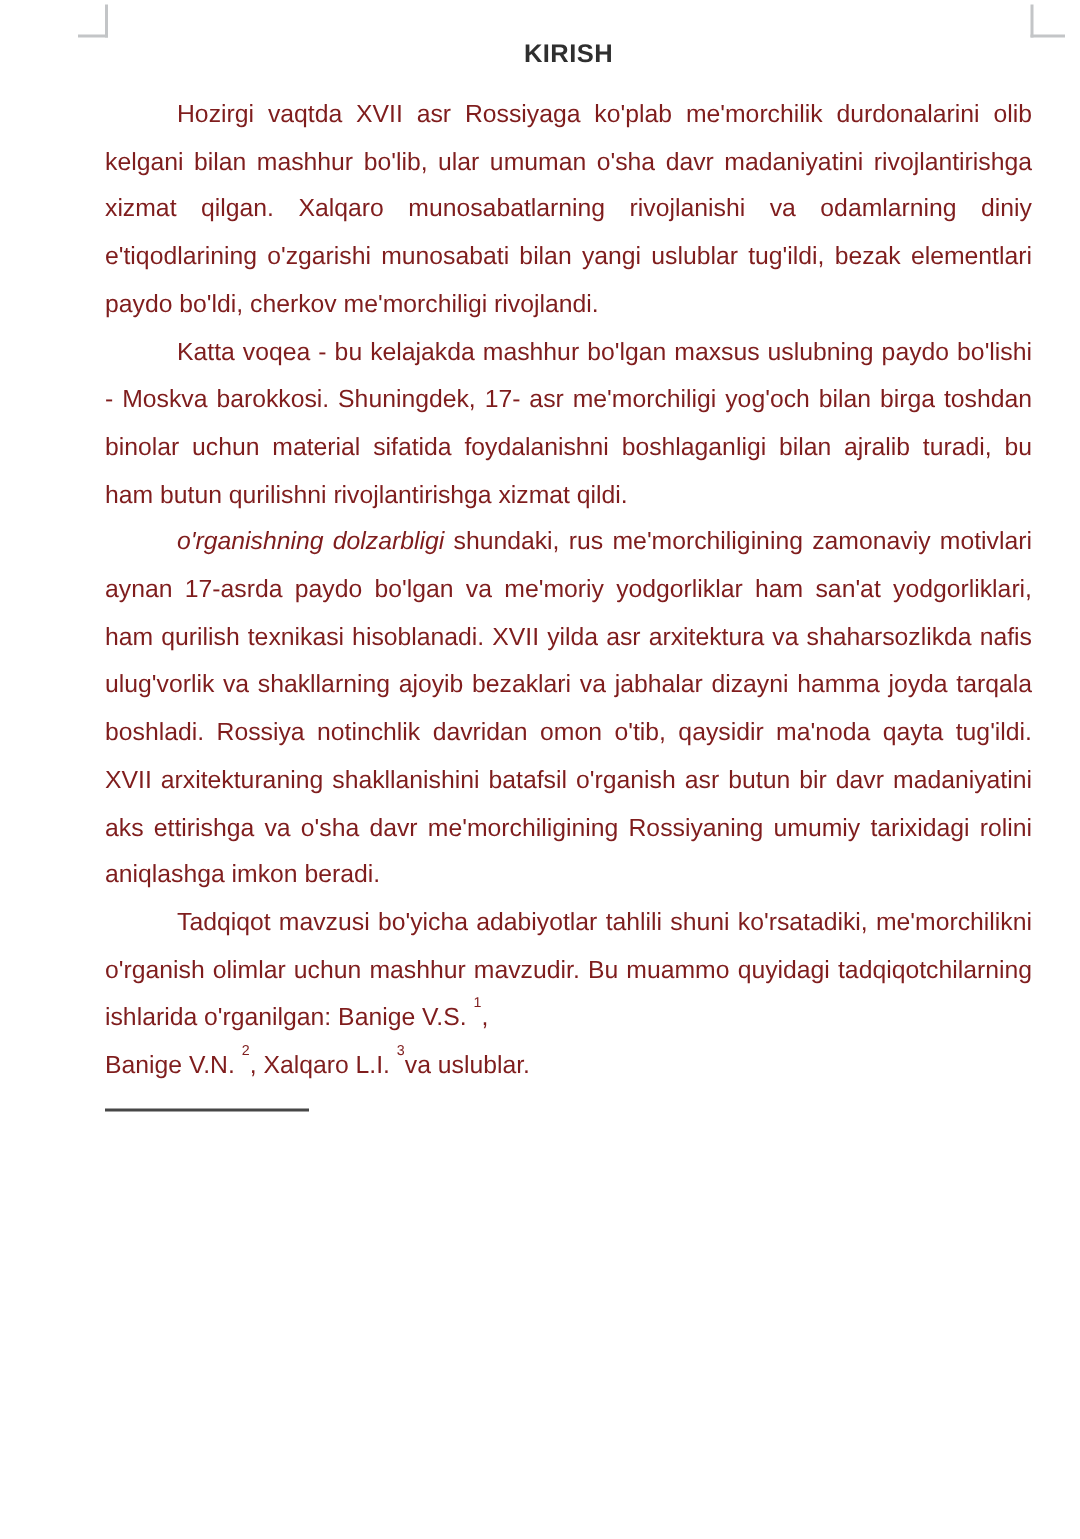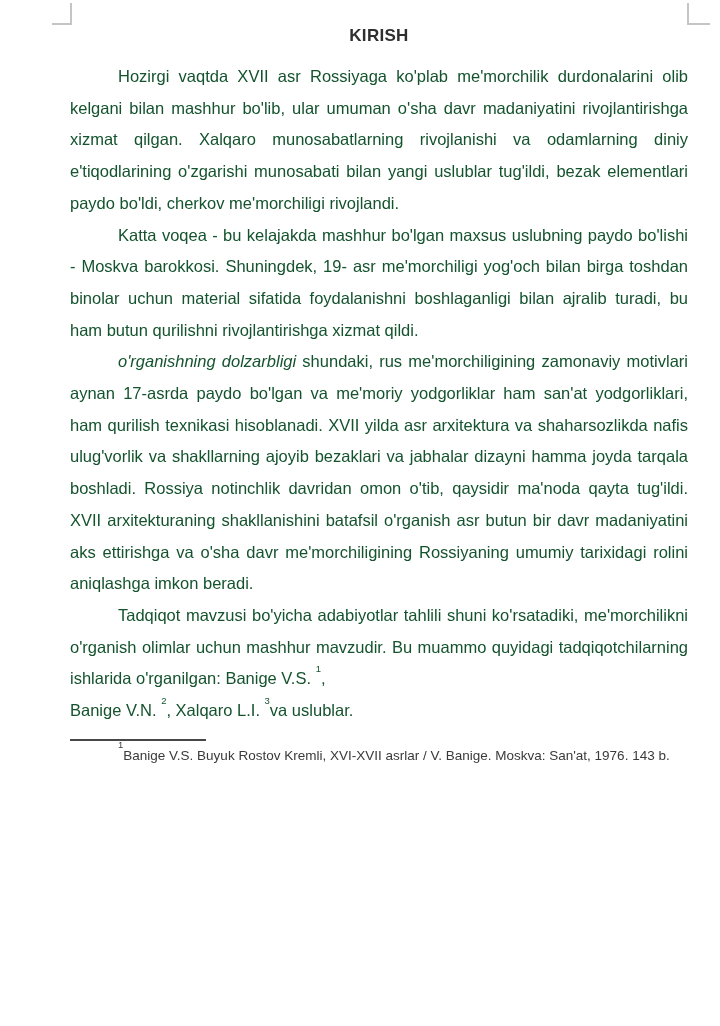--- a/index.html
+++ b/index.html
@@ -14,21 +14,21 @@
   .crop.bl{left:52px;top:985px;border-right:2px solid #c3c5c7;border-top:2px solid #c3c5c7;}
   .crop.br{left:687px;top:985px;width:21px;border-left:2px solid #c3c5c7;border-top:2px solid #c3c5c7;}
 
   .content{position:absolute;left:70px;top:26px;width:618px;}
   .doc-title{
     text-align:center;font-weight:700;font-size:17px;line-height:20px;
     letter-spacing:.3px;color:#2f2f2f;margin:0 0 15px 0;
   }
   .bodytext p{
     margin:0;text-align:justify;text-indent:48px;
-    font-size:16.5px;line-height:31.7px;color:#14532d;
+    font-size:16.5px;line-height:31.7px;color:#7f1d1d;
   }
   .bodytext em{font-style:italic;}
   sup{font-size:9.5px;line-height:0;position:relative;top:-6px;}
 
   .footnote-sep{width:136px;border-top:2px solid #474747;margin:12px 0 5px 0;height:0;}
   .footnotes p{
     margin:0;text-align:justify;text-indent:48px;
     font-size:13.5px;line-height:19.2px;color:#3a3a3a;
   }
   .page-number{
@@ -44,27 +44,26 @@
   <div class="crop tl"></div>
   <div class="crop tr"></div>
   <div class="crop bl"></div>
   <div class="crop br"></div>
 
   <div class="content">
     <h1 class="doc-title">KIRISH</h1>
 
     <div class="bodytext">
       <p><span>Hozirgi vaqtda XVII asr Rossiyaga ko'plab me'morchilik durdonalarini olib kelgani bilan mashhur bo'lib, ular umuman o'sha davr madaniyatini rivojlantirishga xizmat qilgan. Xalqaro munosabatlarning rivojlanishi va odamlarning diniy e'tiqodlarining o'zgarishi munosabati bilan yangi uslublar tug'ildi, bezak elementlari paydo bo'ldi, cherkov me'morchiligi rivojlandi.</span></p>
-      <p><span>Katta voqea - bu kelajakda mashhur bo'lgan maxsus uslubning paydo bo'lishi - Moskva barokkosi. Shuningdek, 19- asr me'morchiligi yog'och bilan birga toshdan binolar uchun material sifatida foydalanishni boshlaganligi bilan ajralib turadi, bu ham butun qurilishni rivojlantirishga xizmat qildi.</span></p>
+      <p><span>Katta voqea - bu kelajakda mashhur bo'lgan maxsus uslubning paydo bo'lishi - Moskva barokkosi. Shuningdek, 17- asr me'morchiligi yog'och bilan birga toshdan binolar uchun material sifatida foydalanishni boshlaganligi bilan ajralib turadi, bu ham butun qurilishni rivojlantirishga xizmat qildi.</span></p>
       <p><em>o'rganishning dolzarbligi</em><span> shundaki, rus me'morchiligining zamonaviy motivlari aynan 17-asrda paydo bo'lgan va me'moriy yodgorliklar ham san'at yodgorliklari, ham qurilish texnikasi hisoblanadi. XVII yilda asr arxitektura va shaharsozlikda nafis ulug'vorlik va shakllarning ajoyib bezaklari va jabhalar dizayni hamma joyda tarqala boshladi. Rossiya notinchlik davridan omon o'tib, qaysidir ma'noda qayta tug'ildi. XVII arxitekturaning shakllanishini batafsil o'rganish asr butun bir davr madaniyatini aks ettirishga va o'sha davr me'morchiligining Rossiyaning umumiy tarixidagi rolini aniqlashga imkon beradi.</span></p>
       <p><span>Tadqiqot mavzusi bo'yicha adabiyotlar tahlili shuni ko'rsatadiki, me'morchilikni o'rganish olimlar uchun mashhur mavzudir. Bu muammo quyidagi tadqiqotchilarning ishlarida o'rganilgan: Banige V.S. </span><sup>1</sup><span>,</span><br><span>Banige V.N. </span><sup>2</sup><span>, Xalqaro L.I. </span><sup>3</sup><span>va uslublar.</span></p>
     </div>
 
     <div class="footnote-sep"></div>
 
     <div class="footnotes">
-      <p><sup>1</sup><span>Banige V.S. Buyuk Rostov Kremli, XVI-XVII asrlar / V. Banige. Moskva: San'at, 1976. 143 b.</span></p>
     </div>
   </div>
 
   <div class="page-number">2</div>
 
 </div>
 
 </body></html>

